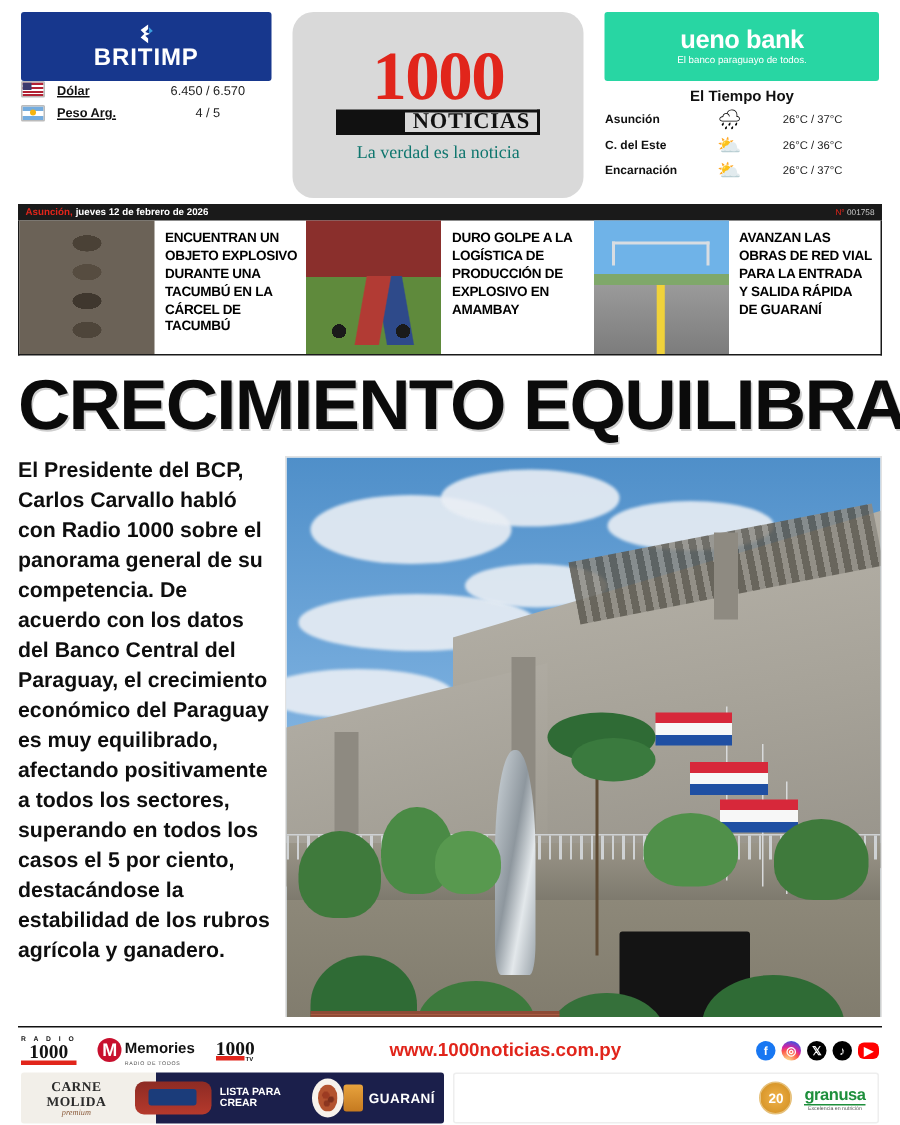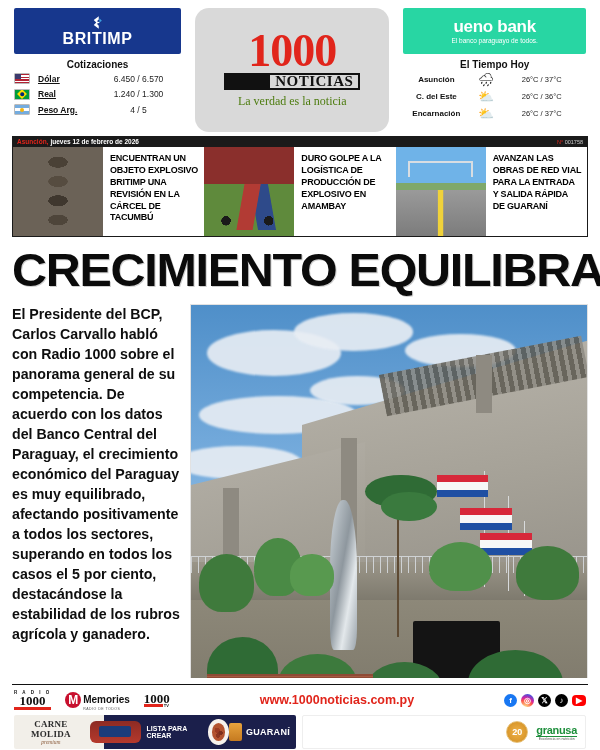--- a/index.html
+++ b/index.html
@@ -44,30 +44,30 @@
      width:4px; height:4px; border-radius:50%; background:#f6b40e; }
 
   
   .logo-1000 { color:#e1251b; font-size: 46px; font-weight: 800; line-height: 0.85;
      letter-spacing:-1px; font-family:"Liberation Serif", serif; }
   .logo-noticias { display:flex; align-items:center; margin-top: 3px; }
   .logo-bar { width: 46px; height: 17px; background:#111; }
   .logo-noti-text { border:2px solid #111; border-left:none; padding: 0 5px; font-size: 15px;
      font-weight:700; font-family:"Liberation Serif", serif; letter-spacing:0.5px; height:17px;
      display:flex; align-items:center; color:#111;}
-  .logo-slogan { font-family:"Liberation Serif", serif; font-size:12px; color:#4d7c0f; margin-top:4px; }
+  .logo-slogan { font-family:"Liberation Serif", serif; font-size:12px; color:#0f766e; margin-top:4px; }
 
   
   .ueno-box { background:#28d6a3; height:46px; border-radius:2px;
      display:flex; flex-direction:column; align-items:center; justify-content:center; }
   .ueno-name { color:#fff; font-weight:800; font-size:17px; letter-spacing:-0.3px; line-height:1; }
   .ueno-sub { color:#ffffff; font-size:6.5px; margin-top:2px; }
   .tiempo-title { text-align:center; font-weight:700; font-size:10px; color:#111; margin:5px 0 3px; }
   .tiempo-row { display:flex; align-items:center; font-size:8px; margin-bottom:4px; }
-  .city { font-weight:800; width:72px; text-align:center; color:#111; font-size:8px; padding-right:6px; }
+  .city { font-weight:800; width:72px; text-align:left; color:#111; font-size:8px; padding-right:6px; }
   .wicon { width:22px; text-align:center; font-size:13px; line-height:1; }
   .temps { flex:1; text-align:center; color:#222; font-size:7.5px; }
 
   
   .datebar { position:relative; margin: 0 12px; height: 11px; background:#1a1a1a;
      display:flex; align-items:center; padding-left:5px; }
   .date-city { color:#e1251b; font-size:6.5px; font-weight:700; }
   .date-rest { color:#fff; font-size:6.5px; font-weight:700; margin-left:2px; }
   .issue-no { position:absolute; right:5px; color:#ccc; font-size:5.5px; }
   .issue-n { color:#e1251b; }
@@ -213,31 +213,25 @@
   <div class="masthead">
 
     <div class="mh-col mh-left">
       <div class="britimp-box">
         <svg class="britimp-icon" viewBox="0 0 24 24">
           <path d="M14 2 L6 8 L10 12 L6 16 L14 22 L14 17 L11 14 L16 12 L11 10 L14 7 Z" fill="#ffffff"></path>
           <path d="M15 5 L19 9 L15 12 Z" fill="#3b9ee0"></path>
         </svg>
         <div class="britimp-name">BRITIMP</div>
       </div>
-      <div class="cotiz-title">Cotizaciones</div>
 
       <div class="cotiz-row">
         <span class="flag flag-us"></span>
         <span class="cot-label">Dólar</span>
         <span class="cot-val">6.450 / 6.570</span>
-      </div>
-      <div class="cotiz-row">
-        <span class="flag flag-br"></span>
-        <span class="cot-label">Real</span>
-        <span class="cot-val">1.240 / 1.300</span>
       </div>
       <div class="cotiz-row">
         <span class="flag flag-ar"></span>
         <span class="cot-label">Peso Arg.</span>
         <span class="cot-val">4 / 5</span>
       </div>
     </div>
 
     <div class="mh-col mh-center">
       <div class="logo-1000">1000</div>
@@ -277,21 +271,21 @@
     <span class="date-city">Asunción,</span>
     <span class="date-rest">jueves 12 de febrero de 2026</span>
     <span class="issue-no">
       <span class="issue-n">N°</span>
       <span>001758</span>
     </span>
   </div>
 
   <div class="news-strip">
     <div class="ns-img ph-shoes"></div>
-    <div class="ns-txt">ENCUENTRAN UN OBJETO EXPLOSIVO BRITIMP UNA REVISIÓN EN LA CÁRCEL DE TACUMBÚ</div>
+    <div class="ns-txt">ENCUENTRAN UN OBJETO EXPLOSIVO DURANTE UNA TACUMBÚ EN LA CÁRCEL DE TACUMBÚ</div>
     <div class="ns-img ph-moto"></div>
     <div class="ns-txt">DURO GOLPE A LA LOGÍSTICA DE PRODUCCIÓN DE EXPLOSIVO EN AMAMBAY</div>
     <div class="ns-img ph-road"></div>
     <div class="ns-txt">AVANZAN LAS OBRAS DE RED VIAL PARA LA ENTRADA Y SALIDA RÁPIDA DE GUARANÍ</div>
   </div>
 
   <div class="headline">CRECIMIENTO EQUILIBRADO</div>
 
   <div class="main-area">
     <div class="lede">El Presidente del BCP, Carlos Carvallo habló con Radio 1000 sobre el panorama general de su competencia. De acuerdo con los datos del Banco Central del Paraguay, el crecimiento económico del Paraguay es muy equilibrado, afectando positivamente a todos los sectores, superando en todos los casos el 5 por ciento, destacándose la estabilidad de los rubros agrícola y ganadero.</div>

